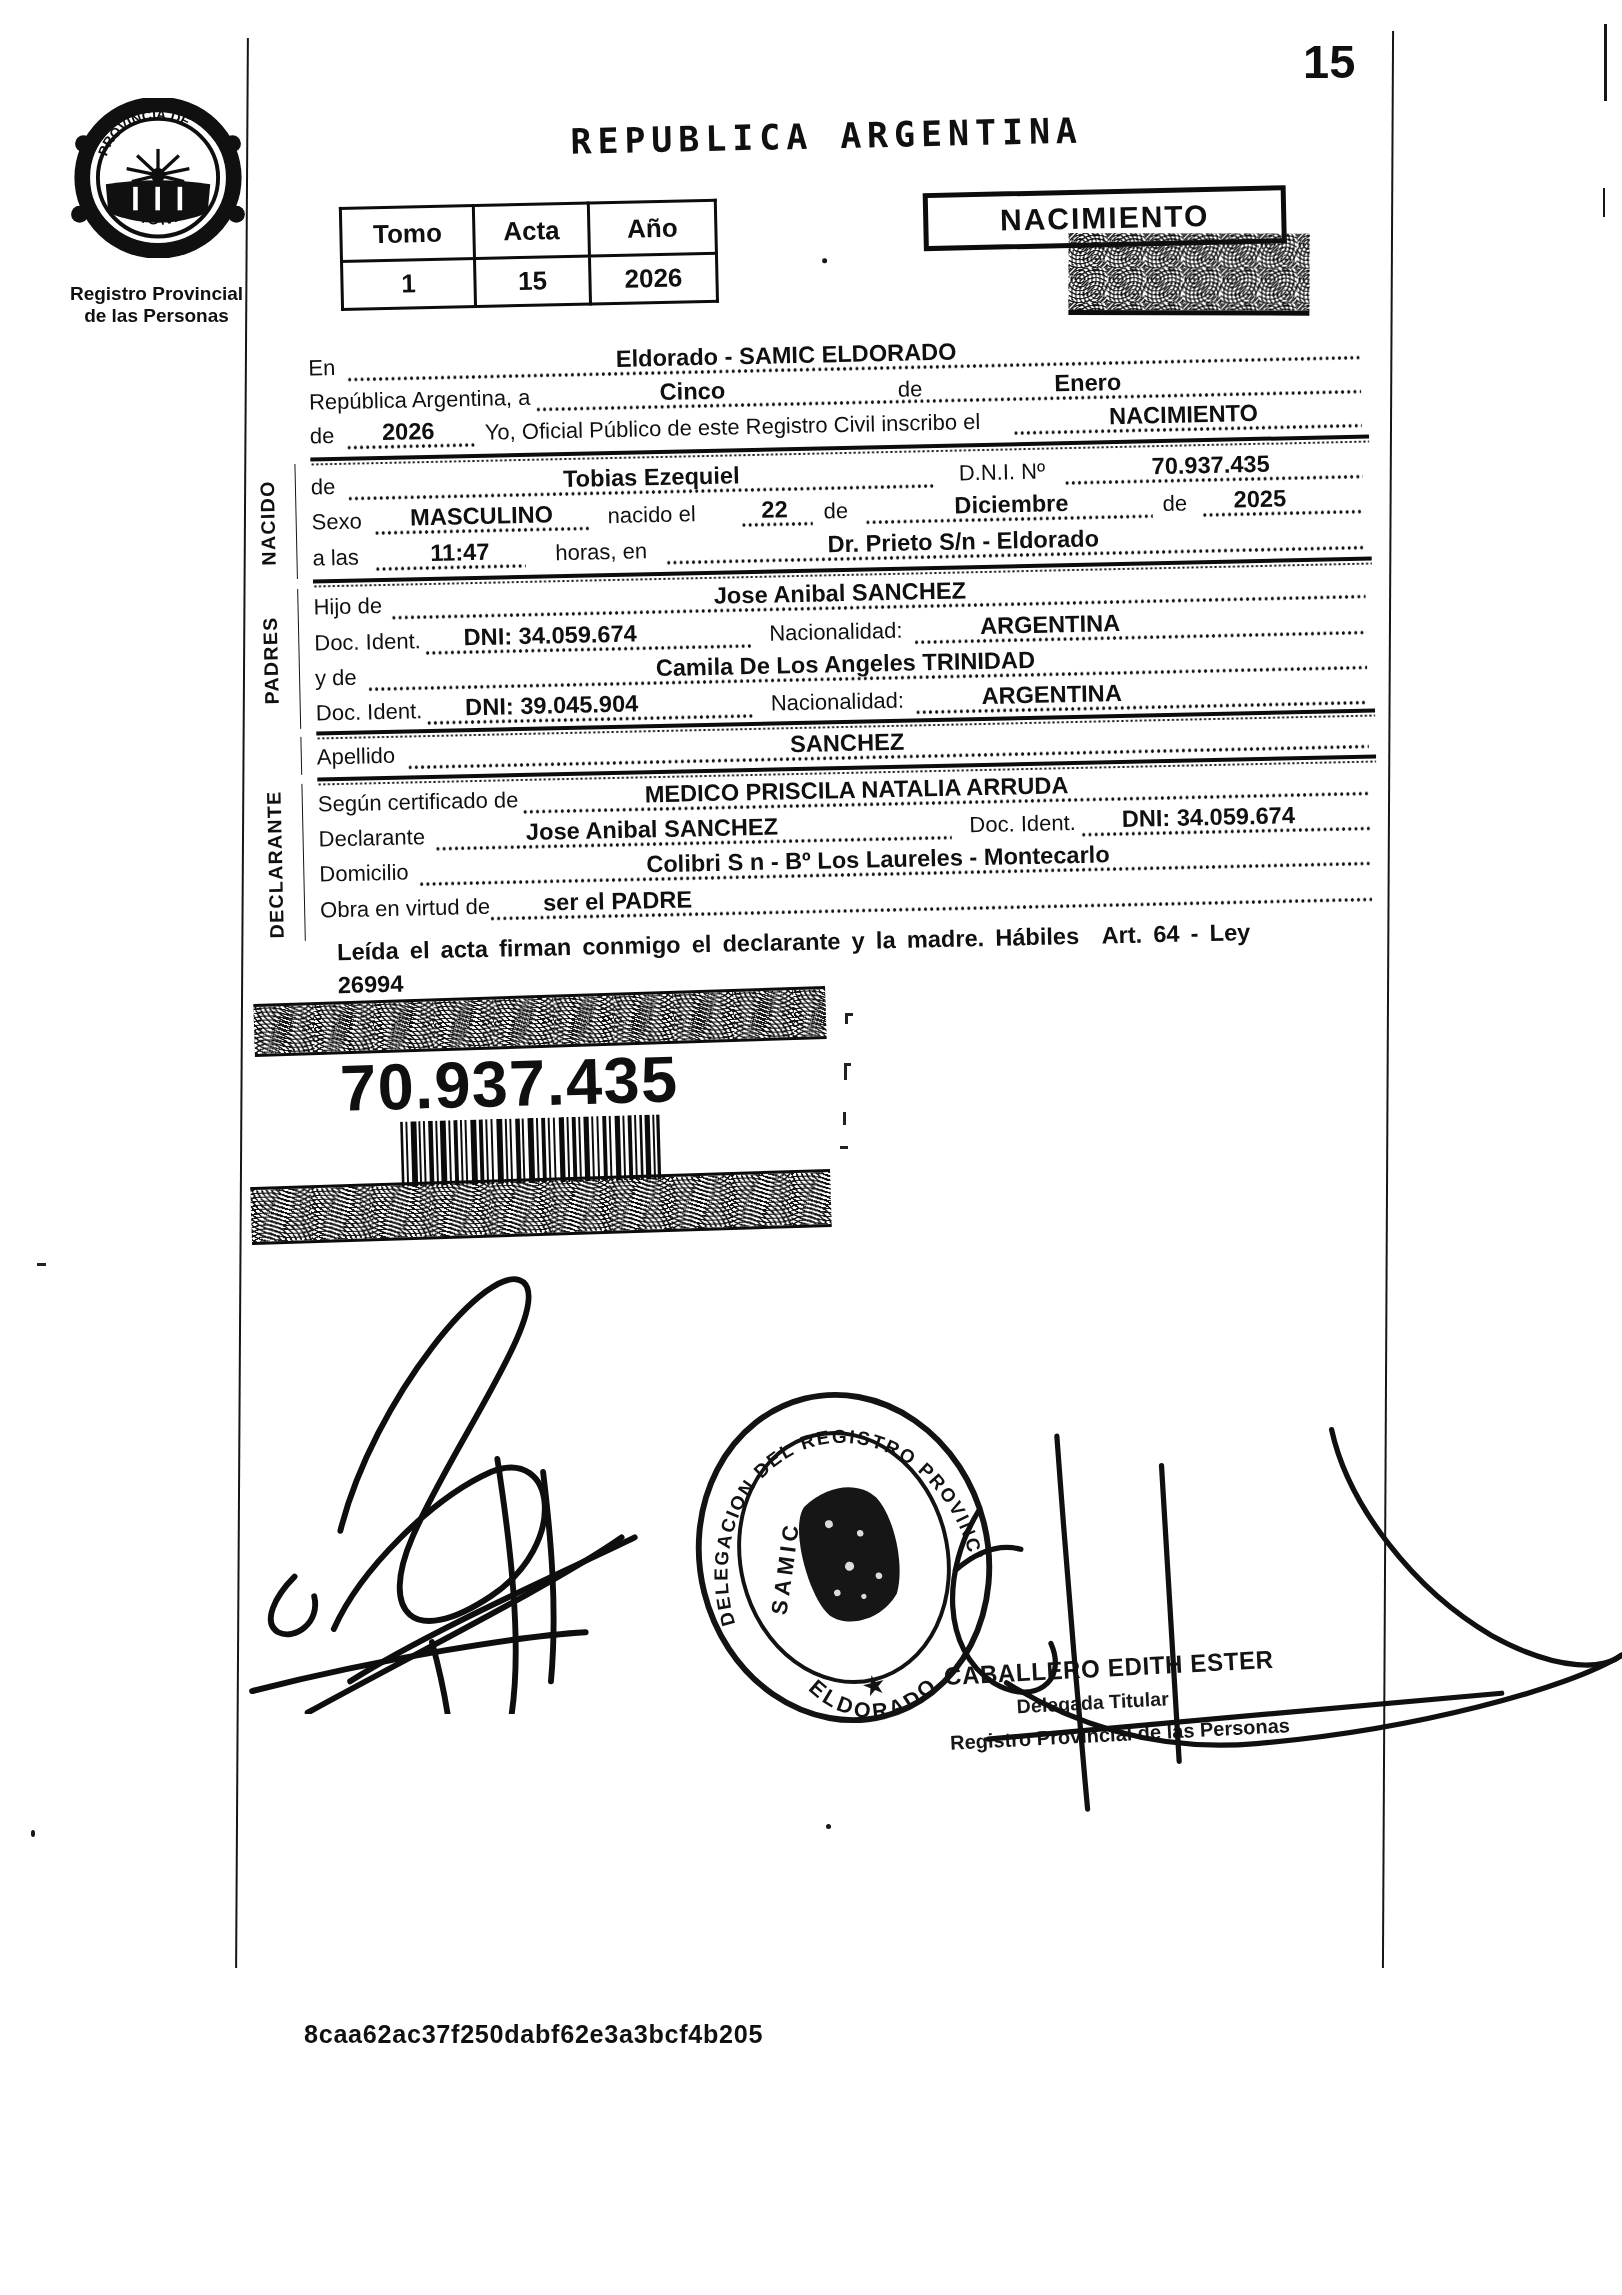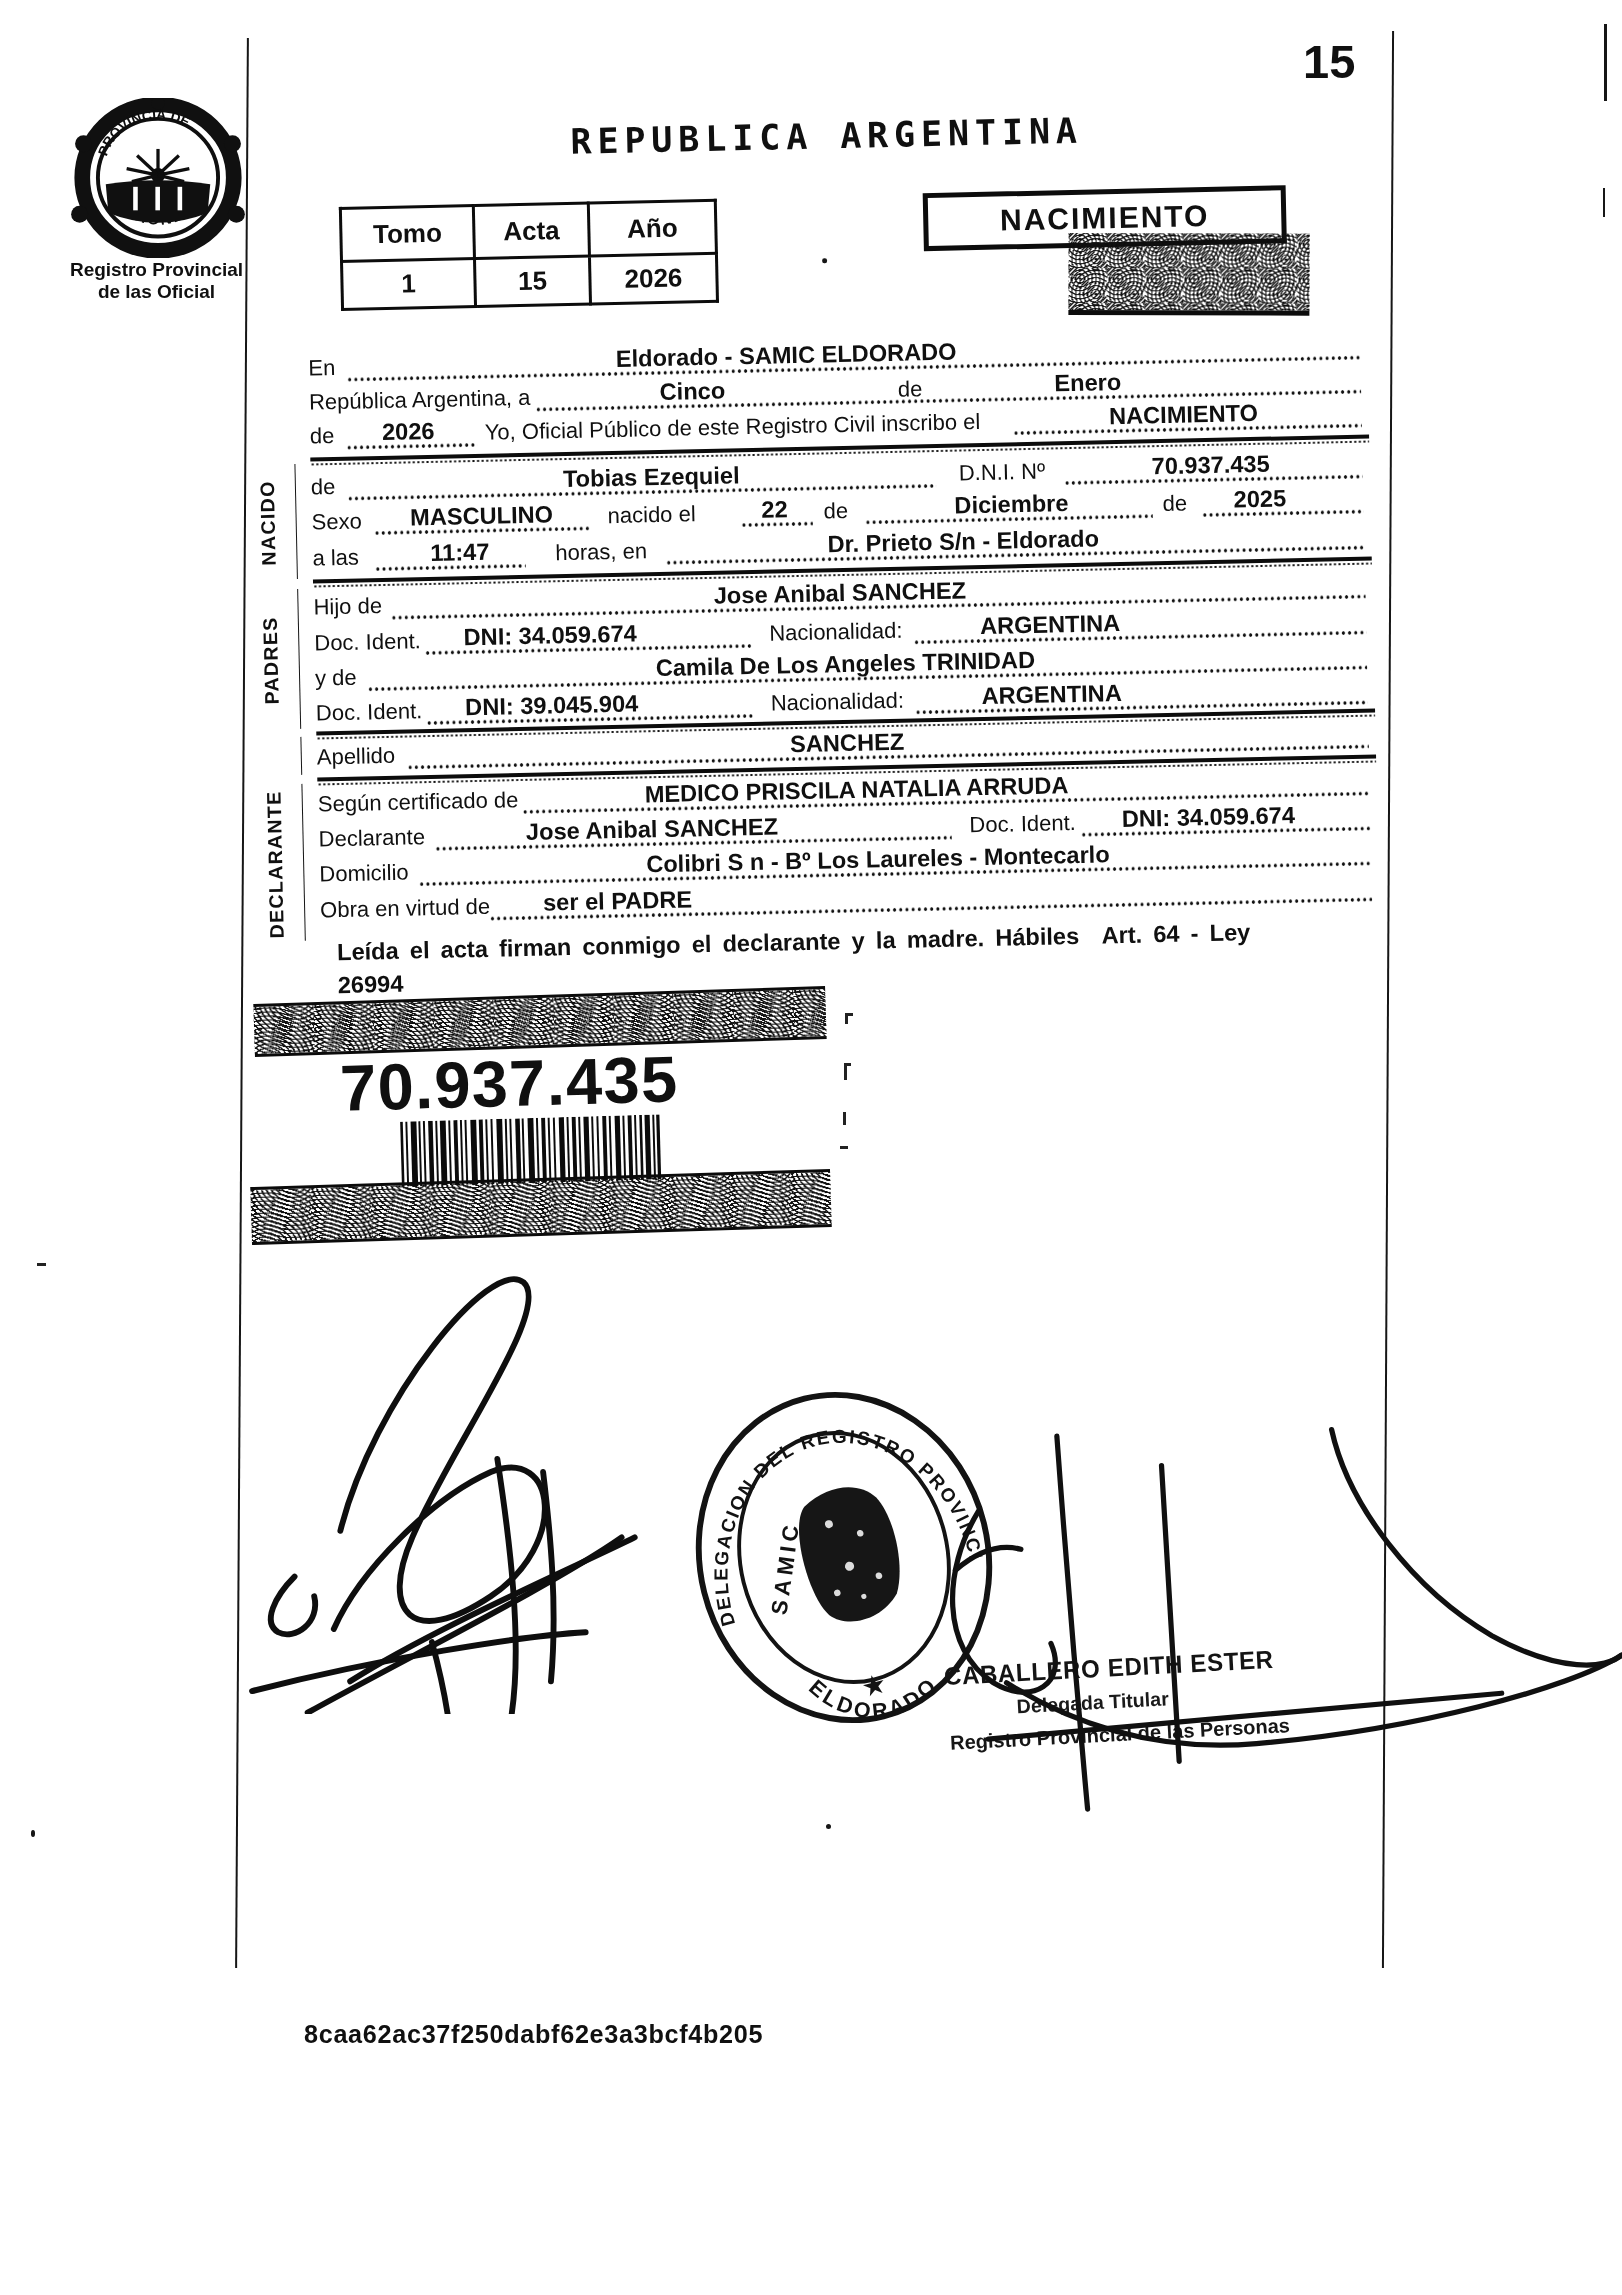--- a/index.html
+++ b/index.html
@@ -42,21 +42,21 @@
   .rule .thin{height:2px;margin-top:2px;background-repeat:repeat-x;
     background-image:radial-gradient(circle,#111 0.9px,rgba(0,0,0,0) 1.3px);background-size:4.6px 2px;}
   .sidelabel{position:absolute;left:259px;width:30px;writing-mode:vertical-rl;transform:rotate(180deg);
     font-size:19.6px;font-weight:700;letter-spacing:1.3px;text-align:center;}
   .closing{font-size:23.6px;font-weight:700;word-spacing:4.6px;white-space:nowrap;}
   .docnum{font-size:65px;font-weight:700;letter-spacing:1.3px;white-space:nowrap;}
   .hash{font-size:26px;font-weight:700;letter-spacing:0.7px;white-space:nowrap;}
   .stampname{font-size:25px;font-weight:700;letter-spacing:0.7px;white-space:nowrap;color:#141414;}
   .stamptitle{font-size:19.6px;font-weight:600;white-space:nowrap;color:#1a1a1a;}
   .stamporg{font-size:20px;font-weight:600;white-space:nowrap;color:#161616;}
-  .caption{font-size:19px;font-weight:700;text-align:center;line-height:22px;}
+  .caption{font-size:19px;font-weight:700;text-align:center;line-height:22px;margin-top:24px;}
   .mark{position:absolute;background:#222;}
   .dot{position:absolute;background:#161616;border-radius:50%;}
 </style>
 </head>
 <body>
 
 <div class="page">
 
   <div class="vline" style="left:241px;top:38px;height:1930px;transform:rotate(0.35deg);"></div>
   <div class="vline" style="left:1387px;top:31px;height:1937px;transform:rotate(0.3deg);"></div>
@@ -94,21 +94,21 @@
         <line x1="150" y1="118" x2="190" y2="128"></line>
       </g>
       <path d="M 70,132 Q 150,120 230,132 L 226,176 Q 150,206 74,176 Z" fill="#101010"></path>
       <rect x="112" y="136" width="7" height="36" fill="#ffffff"></rect>
       <rect x="146" y="136" width="7" height="36" fill="#ffffff"></rect>
       <rect x="180" y="136" width="7" height="36" fill="#ffffff"></rect>
     </g>
   </svg>
   <div class="abs caption" style="left:52px;top:259px;width:209px;">
     <div>Registro Provincial</div>
-    <div>de las Oficial</div>
+    <div>de las Personas</div>
   </div>
 
   <div class="abs" style="left:0;top:0;width:1623px;height:2295px;transform:rotate(-1.25deg);transform-origin:844px 622px;">
 
     <div class="abs title" style="left:581px;top:116px;">REPUBLICA ARGENTINA</div>
 
     <table class="rectable abs" style="left:348px;top:196px;">
       <tbody>
           <tr class="hd">
         <td style="width:128px">Tomo</td>

